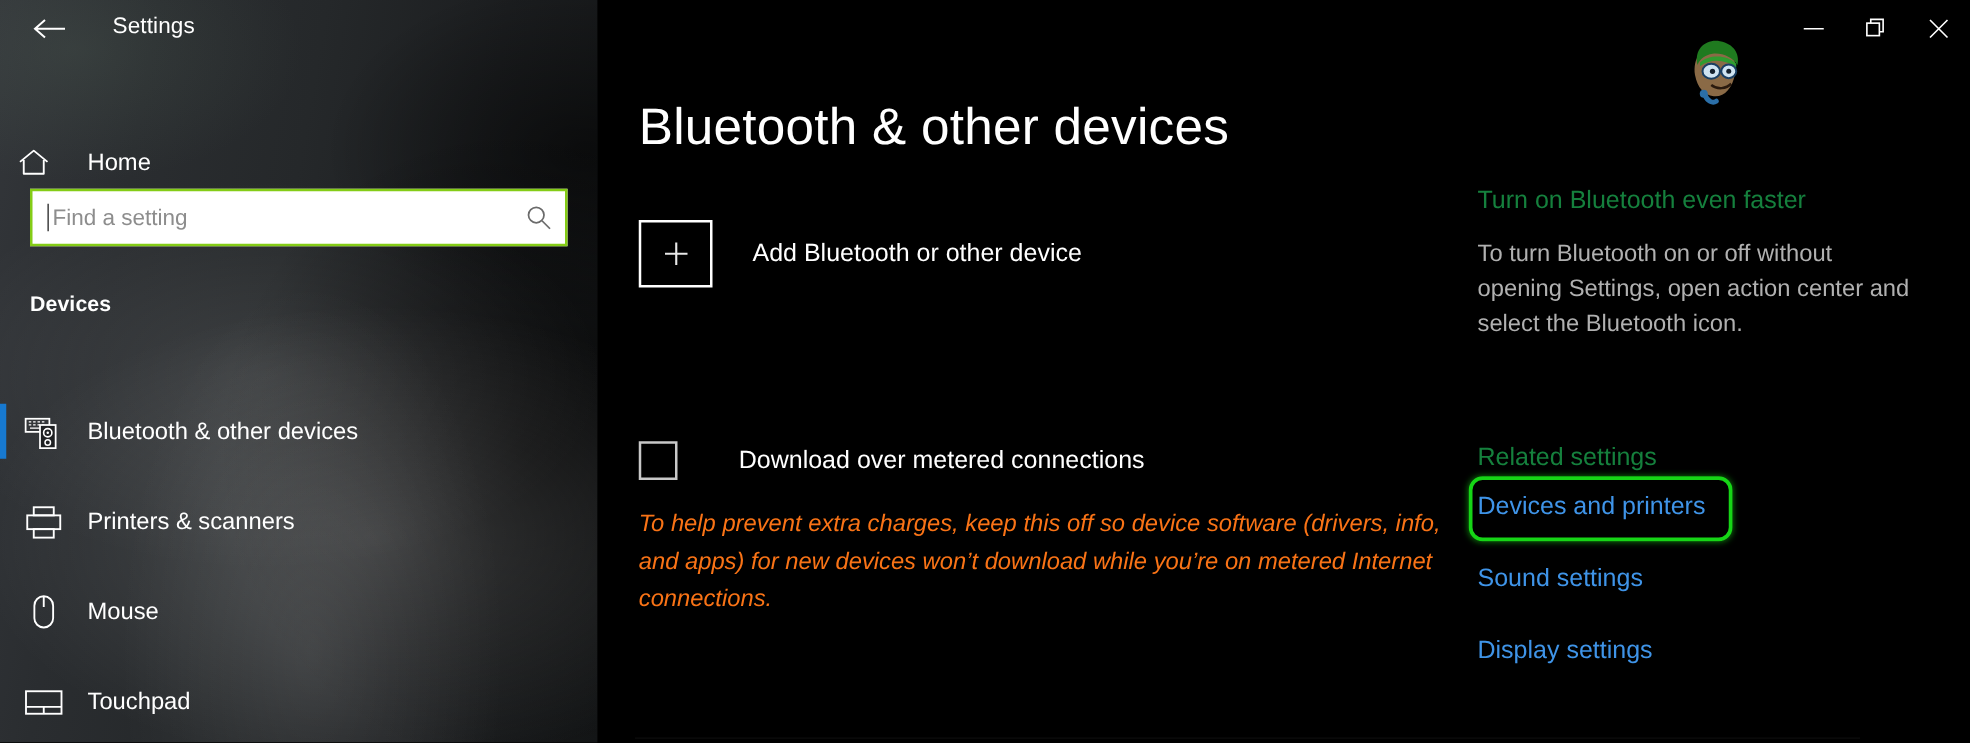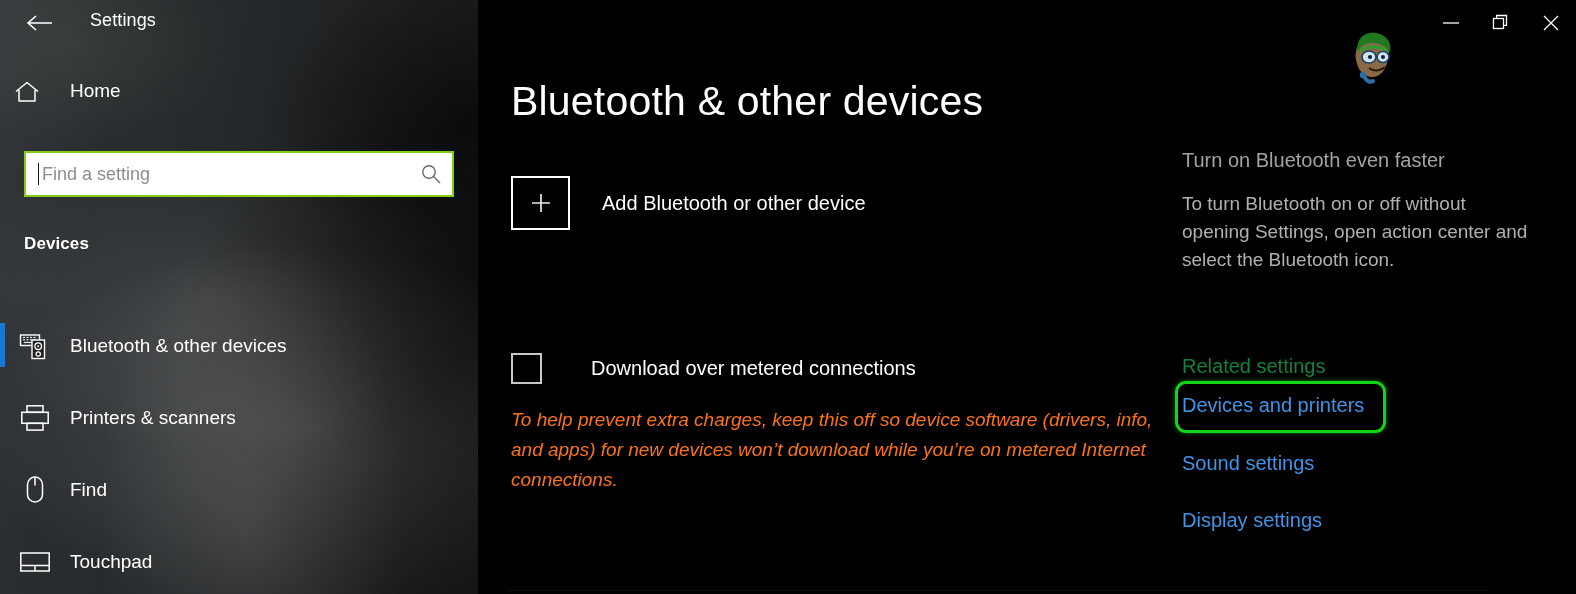--- a/index.html
+++ b/index.html
@@ -49,22 +49,22 @@
   }
   .acrylic2 {
     position:absolute; inset:0;
     background:
       radial-gradient(260px 150px at 60px 40px, rgba(90,110,95,.22), rgba(0,0,0,0) 70%),
       radial-gradient(220px 420px at 250px 520px, rgba(255,255,255,.09), rgba(255,255,255,0) 70%);
   }
   .sb-inner { position:relative; z-index:3; }
 
   .home-row {
-    position:absolute; left:0; top:80px; width:478px; height:46px;
-    display:flex; align-items:flex-start;
+    position:absolute; left:0; top:96px; width:478px; height:46px;
+    display:flex; align-items:flex-end;
   }
   .home-icon { width:54px; display:flex; align-items:center; justify-content:center; }
   .home-label { font-size:19px; color:#fff; margin-left:16px; }
 
   .searchbox {
     position:absolute; left:24px; top:151px; width:430px; height:46px;
     background:#ffffff; border:2px solid #84cc16;
     display:flex; align-items:center;
   }
   .search-caret {
@@ -118,21 +118,21 @@
   .metered-desc {
     margin-top:21px; font-size:19px; color:#f97316; line-height:30px;
     width:668px;
     font-style:italic;
   }
 
   
   .rail { position:absolute; left:1182px; top:0; width:394px; height:594px; }
   .rail-h1 {
     position:absolute; left:0; top:149px;
-    font-size:20px; color:#a3a3a3;
+    font-size:20px; color:#15803d;
   }
   .rail-p {
     position:absolute; left:0; top:190px; width:352px;
     font-size:19px; color:#b0b0b0; line-height:28px;
   }
   .rail-h2 {
     position:absolute; left:0; top:355px;
     font-size:20px; color:#15803d;
   }
   .rail-link {
@@ -253,21 +253,21 @@
         </div>
 
         <div class="nav-item">
 
           <div class="nav-ico">
             <svg width="24" height="30" viewBox="0 0 24 30">
               <rect x="4.5" y="2" width="15" height="25" rx="7.5" fill="none" stroke="#ffffff" stroke-width="1.5"></rect>
               <path d="M12 2.6 V10.5" stroke="#ffffff" stroke-width="1.5"></path>
             </svg>
           </div>
-          <div class="nav-label">Find</div>
+          <div class="nav-label">Mouse</div>
         </div>
 
         <div class="nav-item">
 
           <div class="nav-ico">
             <svg width="32" height="24" viewBox="0 0 32 24">
               <rect x="1.8" y="3" width="28.4" height="18" fill="none" stroke="#ffffff" stroke-width="1.5"></rect>
               <path d="M1.8 15.5 H30.2 M16 15.5 V21" stroke="#ffffff" stroke-width="1.5"></path>
             </svg>
           </div>

